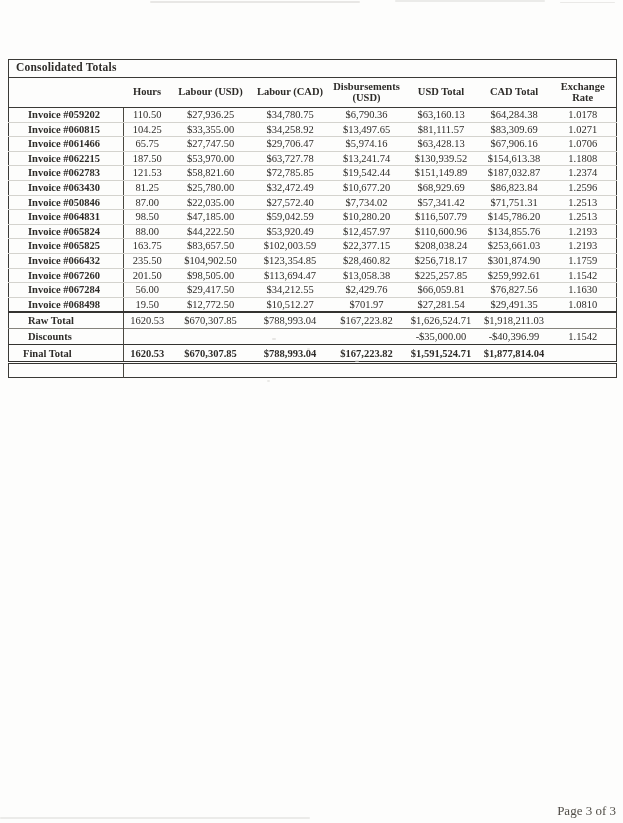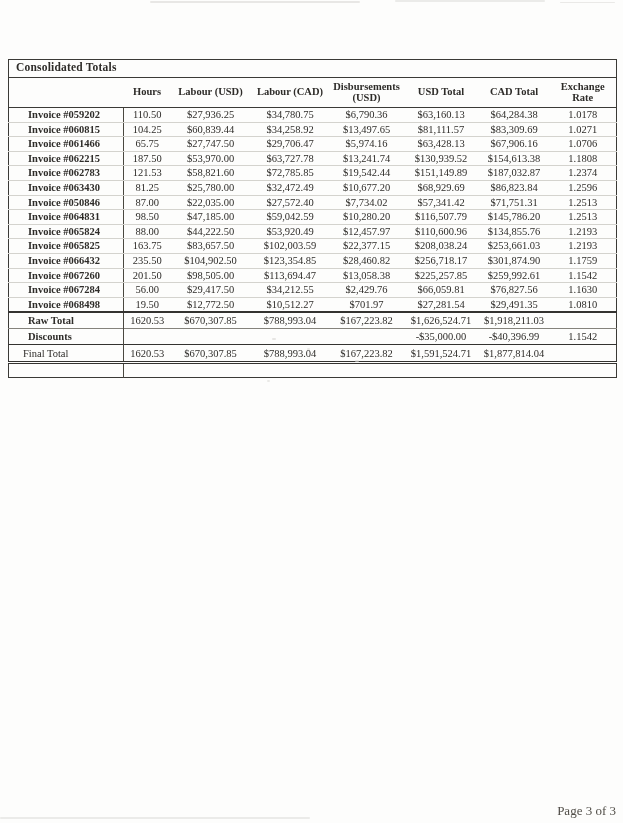--- a/index.html
+++ b/index.html
@@ -28,21 +28,21 @@
   }
   tbody td { height:13.6px; line-height:13.6px; padding:0; overflow:hidden; white-space:nowrap; }
   td.label { text-align:left; padding-left:19px;font-weight:bold; }
   td.num   { text-align:center; }
   tr.data td { border-bottom:1px solid #d4d3ce; }
   tr.vline td:first-child { border-right:1.4px solid #4a4840; }
   tr.raw td   { border-top:2px solid #343330; height:15px; }
   tr.raw td:first-child, tr.disc td:first-child { font-weight:bold; }
   tr.disc td  { border-top:1px solid #84827b; height:15px; }
   tr.final td { border-top:1.6px solid #343330; border-bottom:3px double #343330;
-                font-weight:normal; height:16px; }
+                font-weight:bold; height:16px; }
   tr.final td:first-child { padding-left:14px; }
   tr.empty td { height:13px; }
   
   .footer-left  { position:absolute; left:7px;  top:803px; font-size:10.5px; color:#504d47; }
   .footer-right { position:absolute; right:7px; top:803px; font-size:13px; color:#504d47; }
   
   .smudge { position:absolute; background:#dddcd8; border-radius:2px; }
 </style>
 </head>
 <body>
@@ -85,21 +85,21 @@
         <td class="num">$27,936.25</td>
         <td class="num">$34,780.75</td>
         <td class="num">$6,790.36</td>
         <td class="num">$63,160.13</td>
         <td class="num">$64,284.38</td>
         <td class="num">1.0178</td>
       </tr>
       <tr class="data vline">
         <td class="label">Invoice #060815</td>
         <td class="num">104.25</td>
-        <td class="num">$60,839.44</td>
+        <td class="num">$33,355.00</td>
         <td class="num">$34,258.92</td>
         <td class="num">$13,497.65</td>
         <td class="num">$81,111.57</td>
         <td class="num">$83,309.69</td>
         <td class="num">1.0271</td>
       </tr>
       <tr class="data vline">
         <td class="label">Invoice #061466</td>
         <td class="num">65.75</td>
         <td class="num">$27,747.50</td>

